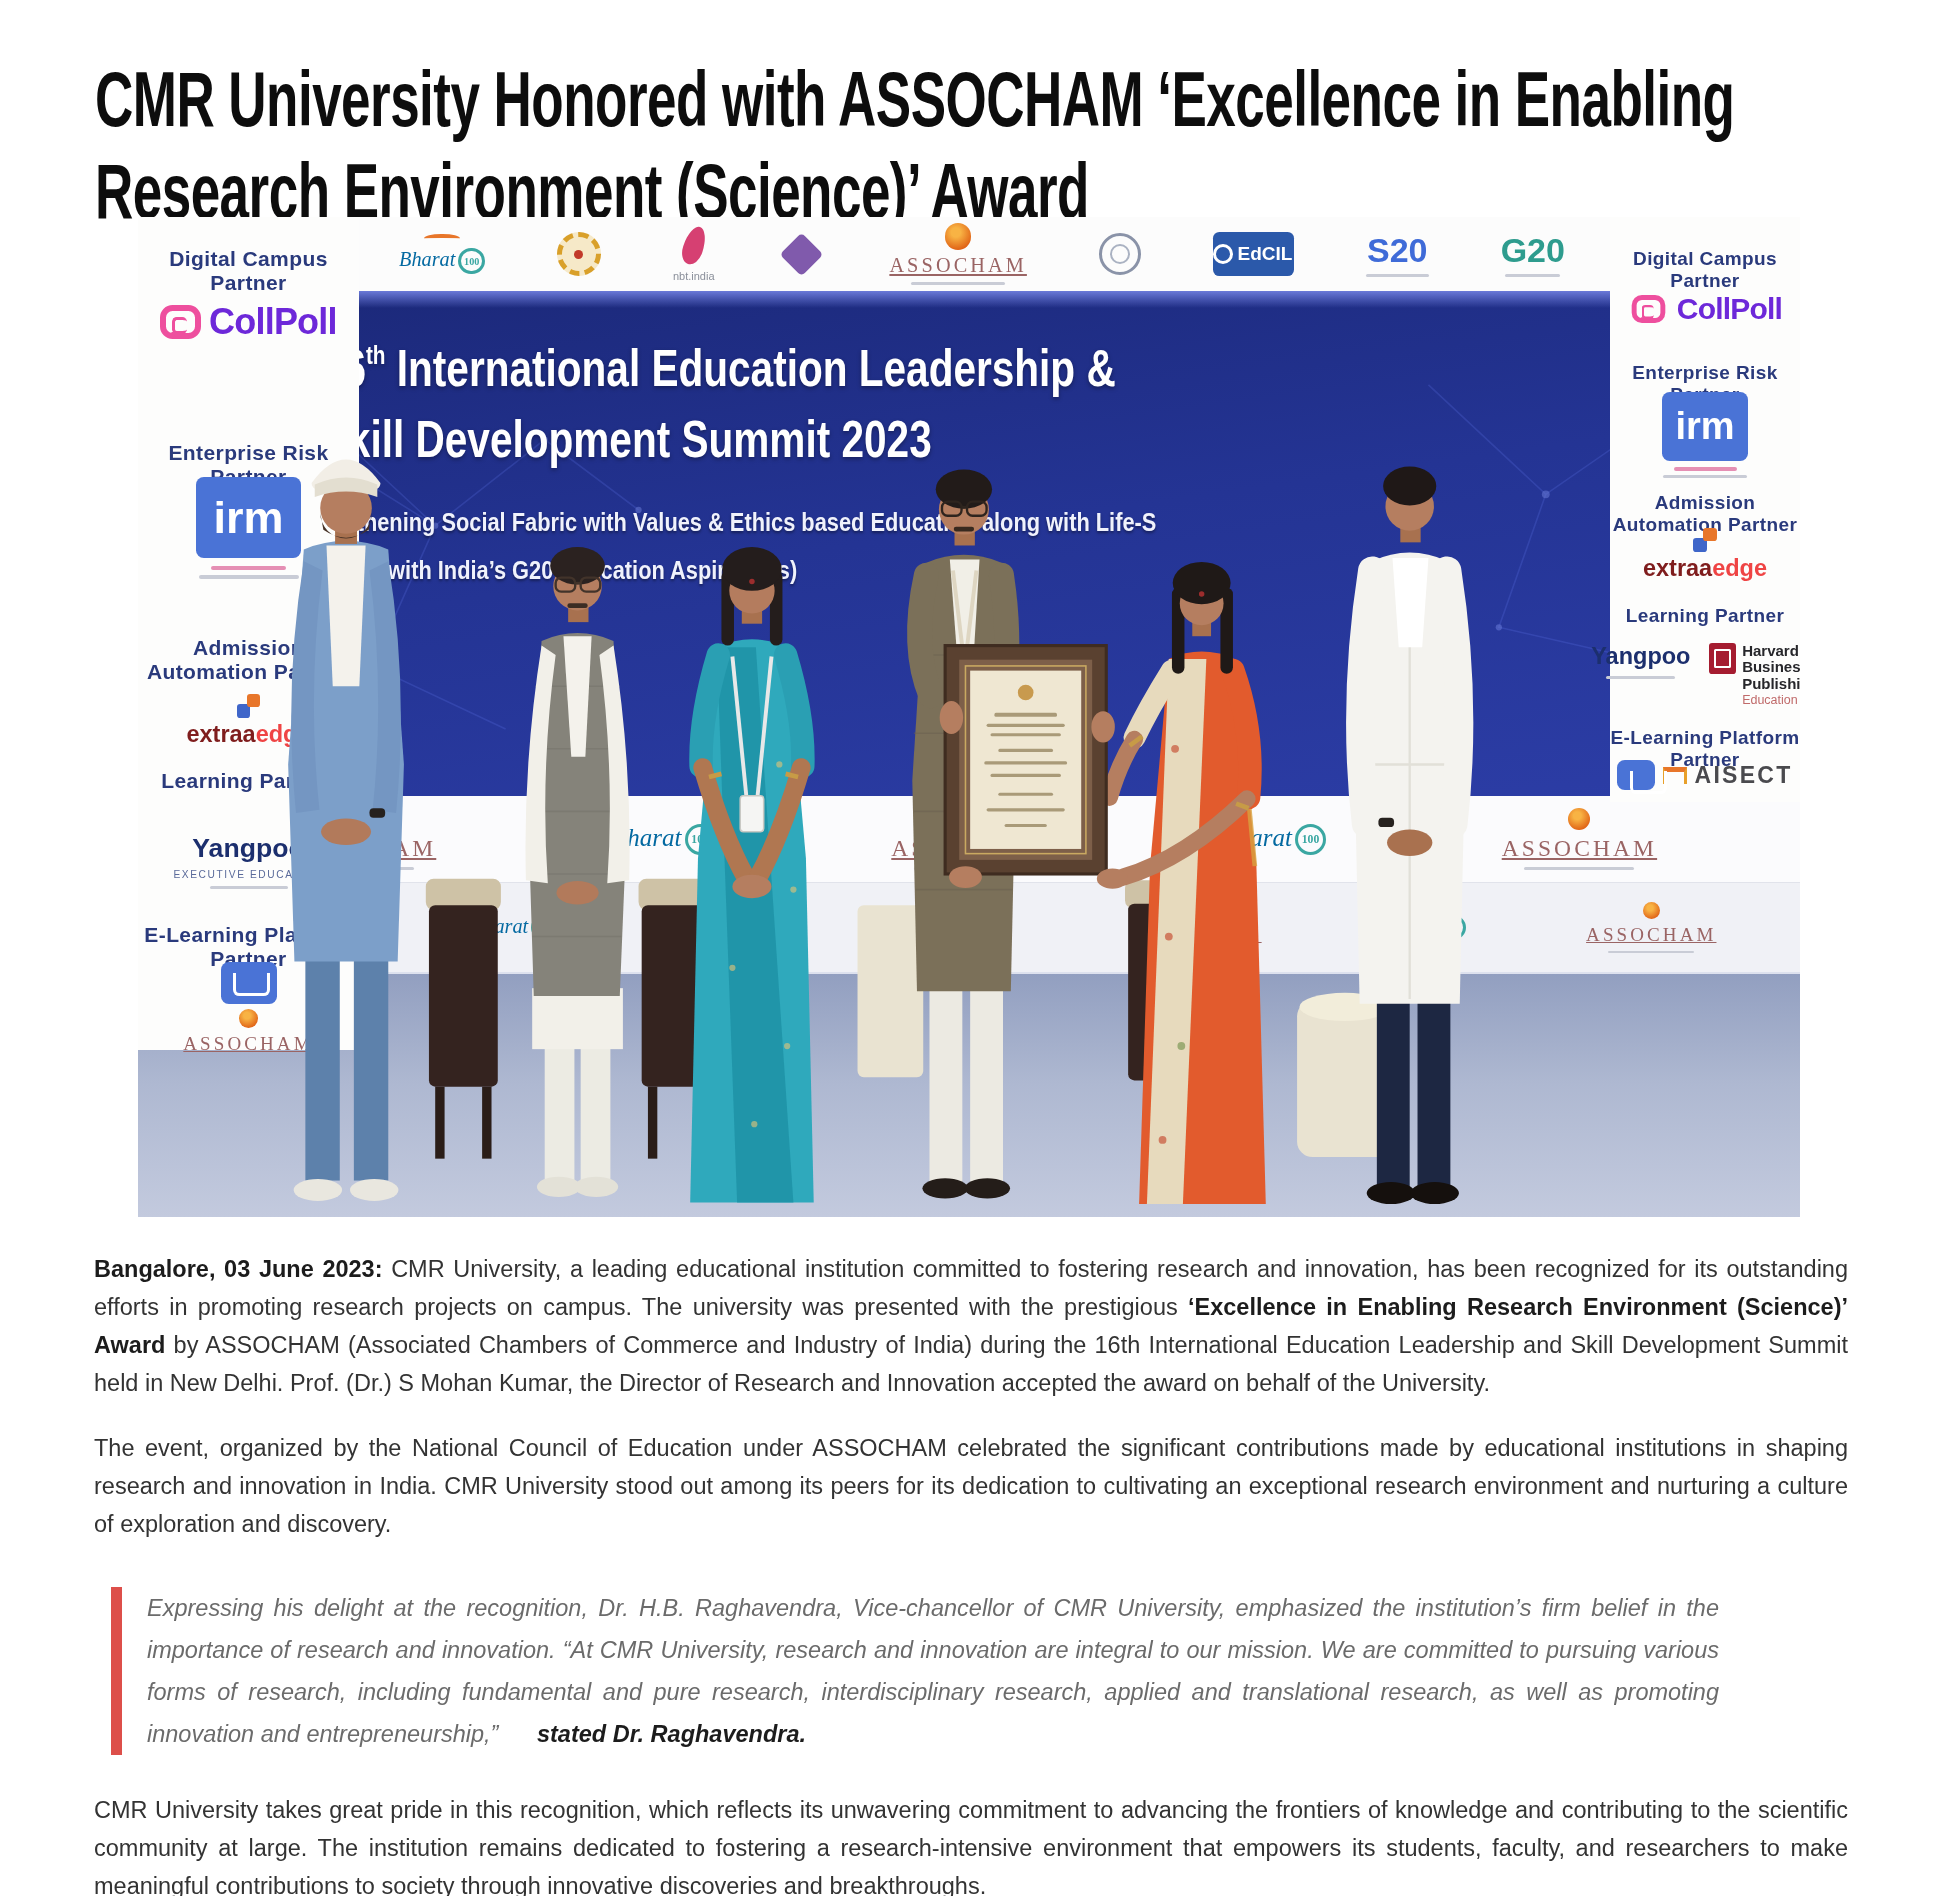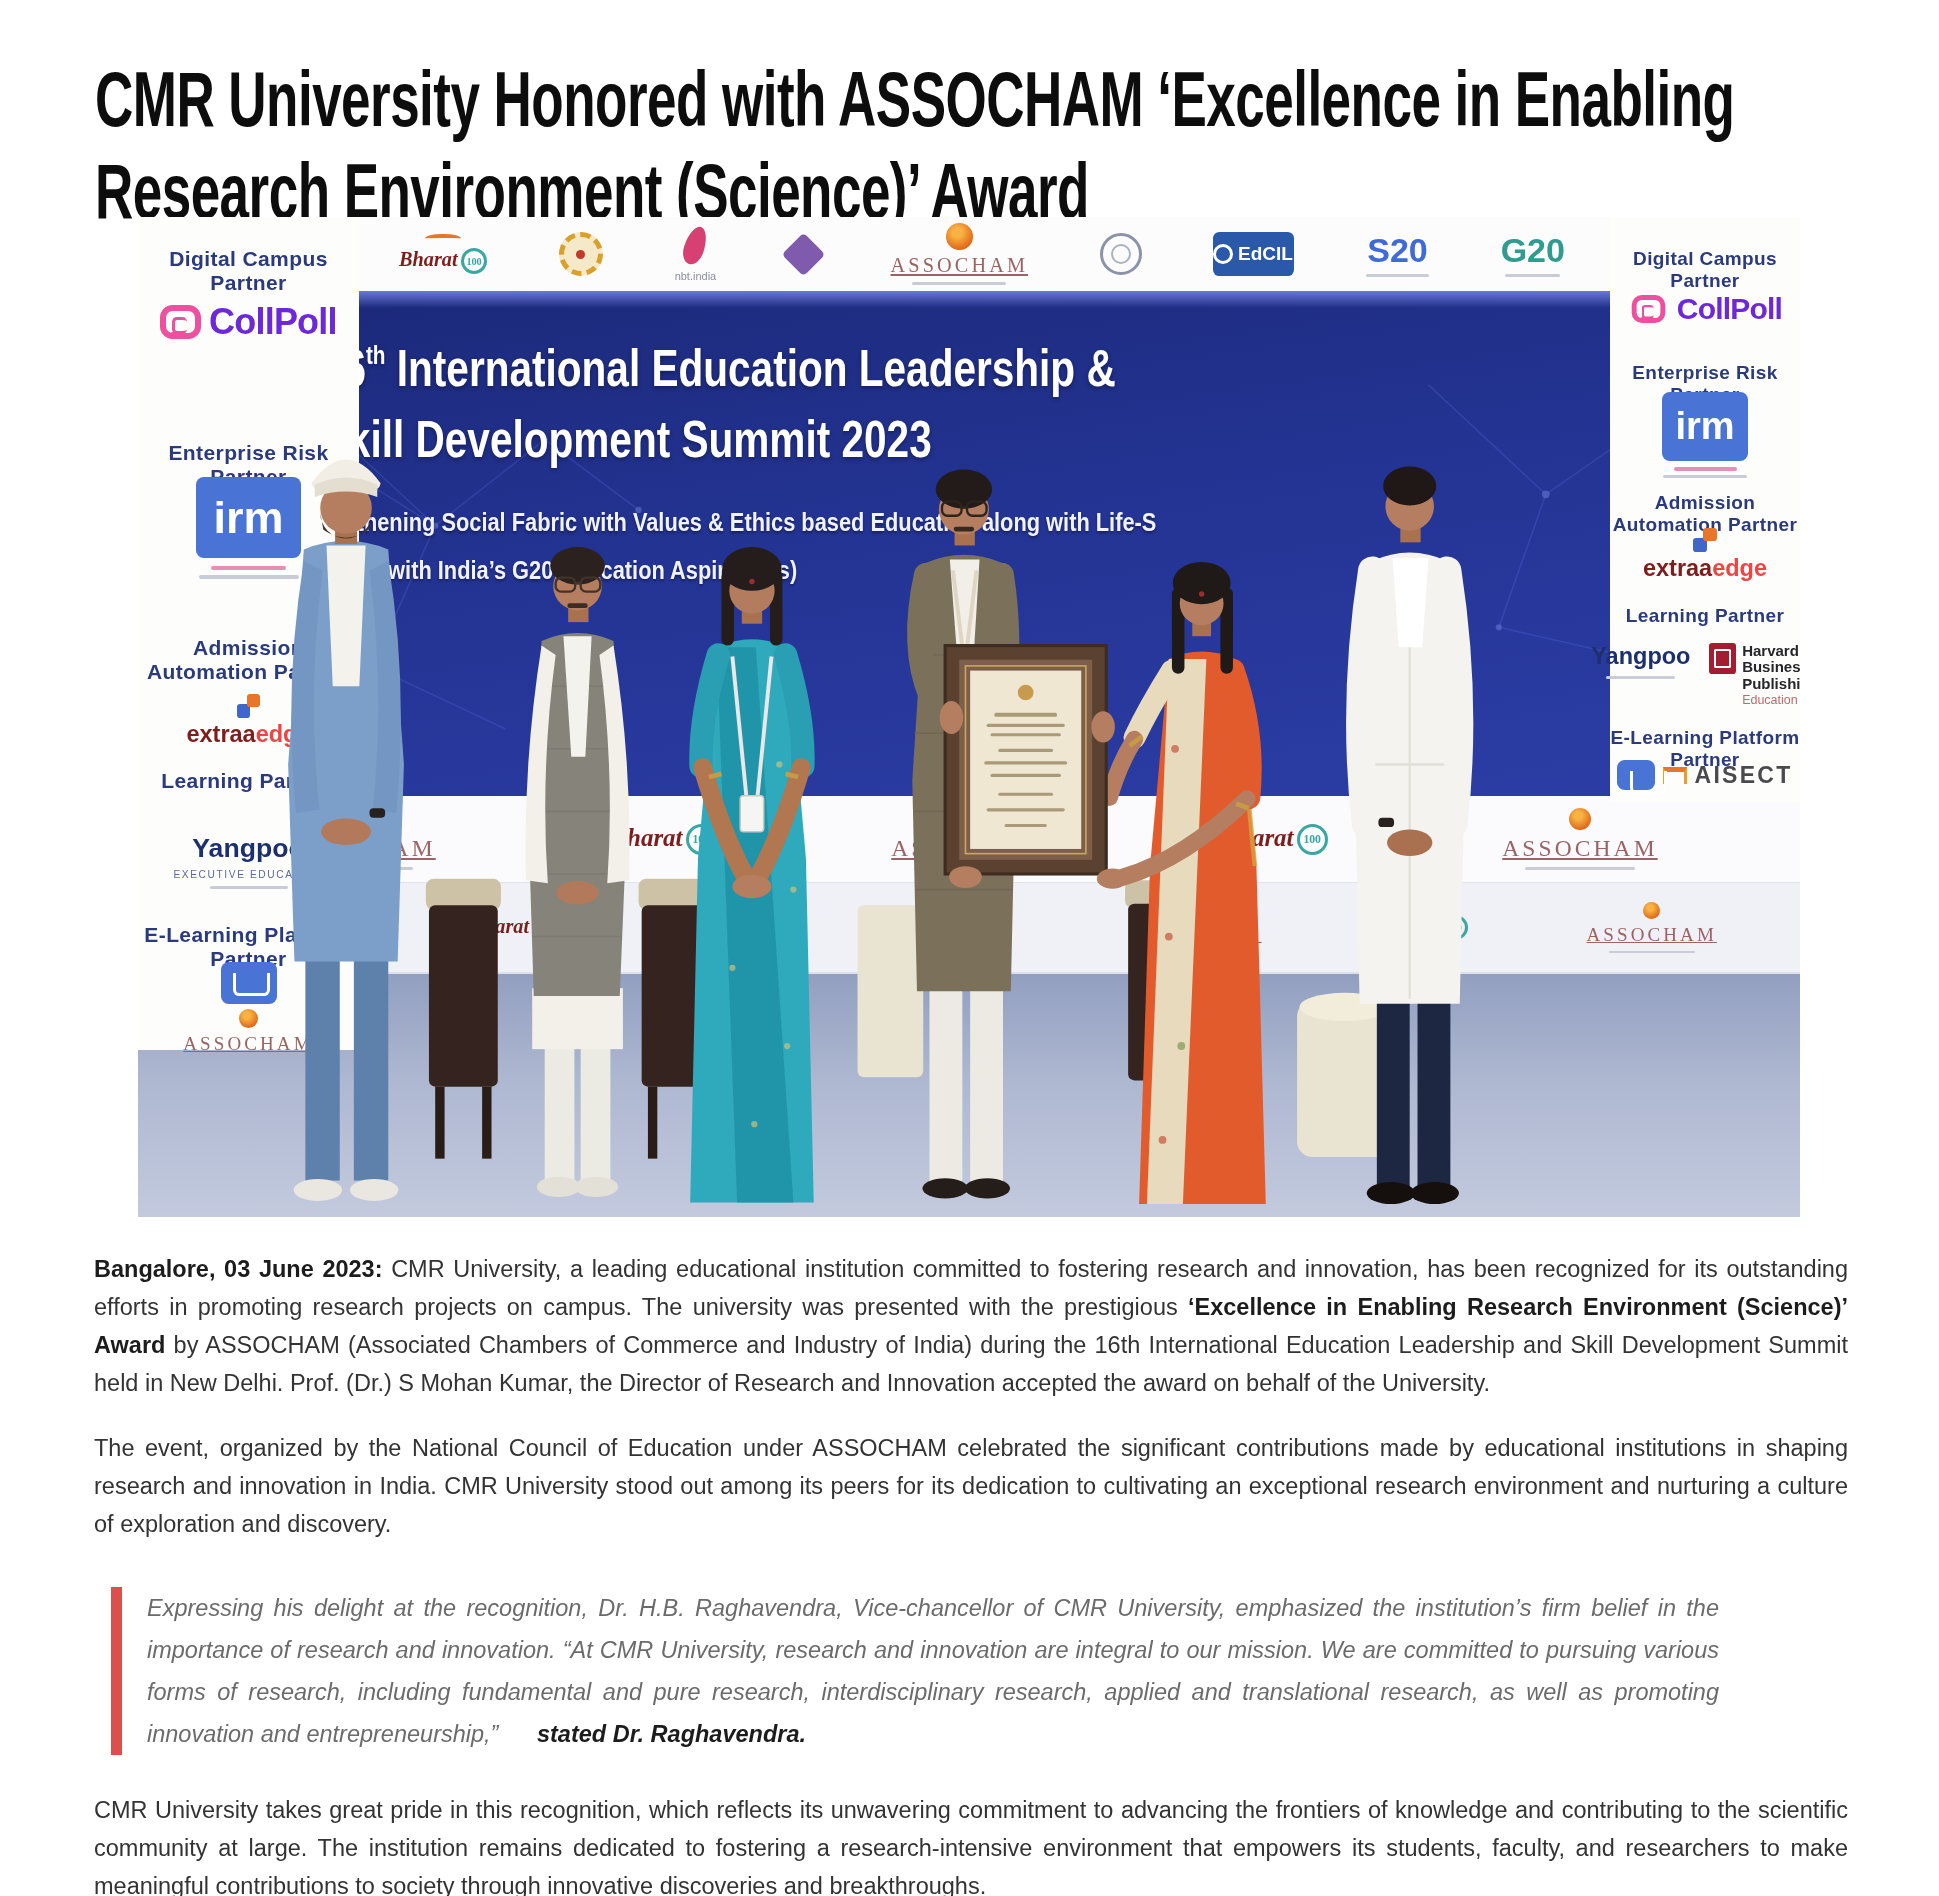--- a/index.html
+++ b/index.html
@@ -79,21 +79,21 @@
     border-top:2.3px solid #dde1ee;
   }
 
   
   .logo-col { display:flex; flex-direction:column; align-items:center; gap:4.7px; }
   .assoc-dot { border-radius:50%;
     background: radial-gradient(circle at 42% 35%, #f8b344 20%, #e06316 75%); }
   .assoc-txt { font-family:"Liberation Serif", serif; letter-spacing:3.1px; color:#9a6464;text-decoration:underline; }
   .bharat-wrap { display:flex; align-items:flex-start; gap:3.1px;
     font-family:"Liberation Serif", serif; }
-  .bharat-txt { color:#7f1d1d; font-style:italic; font-weight:700;text-align:center; }
+  .bharat-txt { color:#0369a1; font-style:italic; font-weight:400;text-align:center; }
   .bharat-arc { width:36px; height:9.4px; border-top:4.7px solid #e8762a; border-radius:50%; }
   .bharat-100 { border:3.1px solid #3aa7a2; color:#3aa7a2; border-radius:50%;
     font-weight:700; display:flex; align-items:center; justify-content:center; }
   .bar { background:#c9ccd6; border-radius:2.3px; }
 
   
   .sidebar { position:absolute; top:0; background:#fdfdfc; z-index:2; }
   .sb-left  { left:0; width:221px; height:833px; }
   .sb-right { right:0; width:190px; height:585px; }
   .sb-item { position:absolute; width:100%; text-align:center; }

